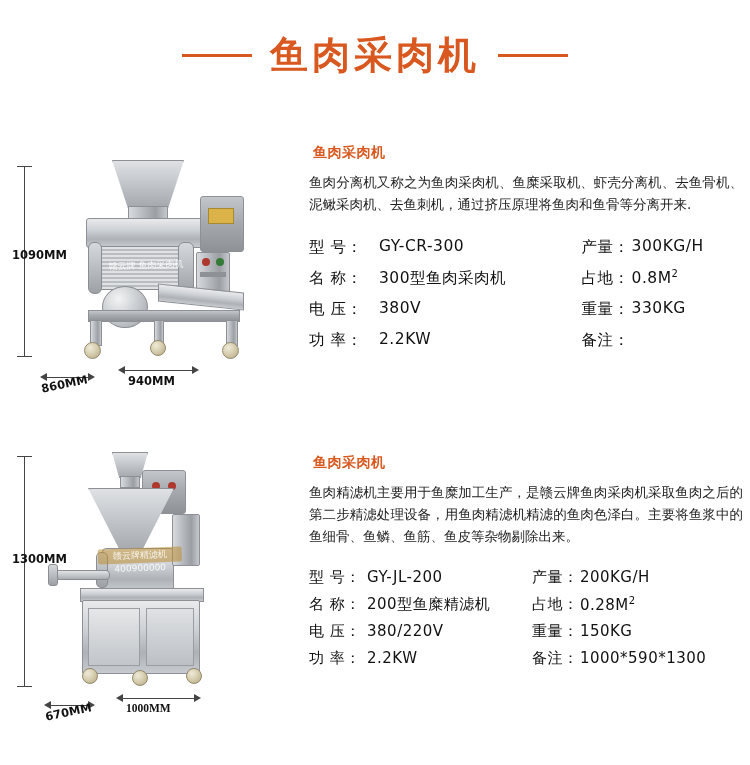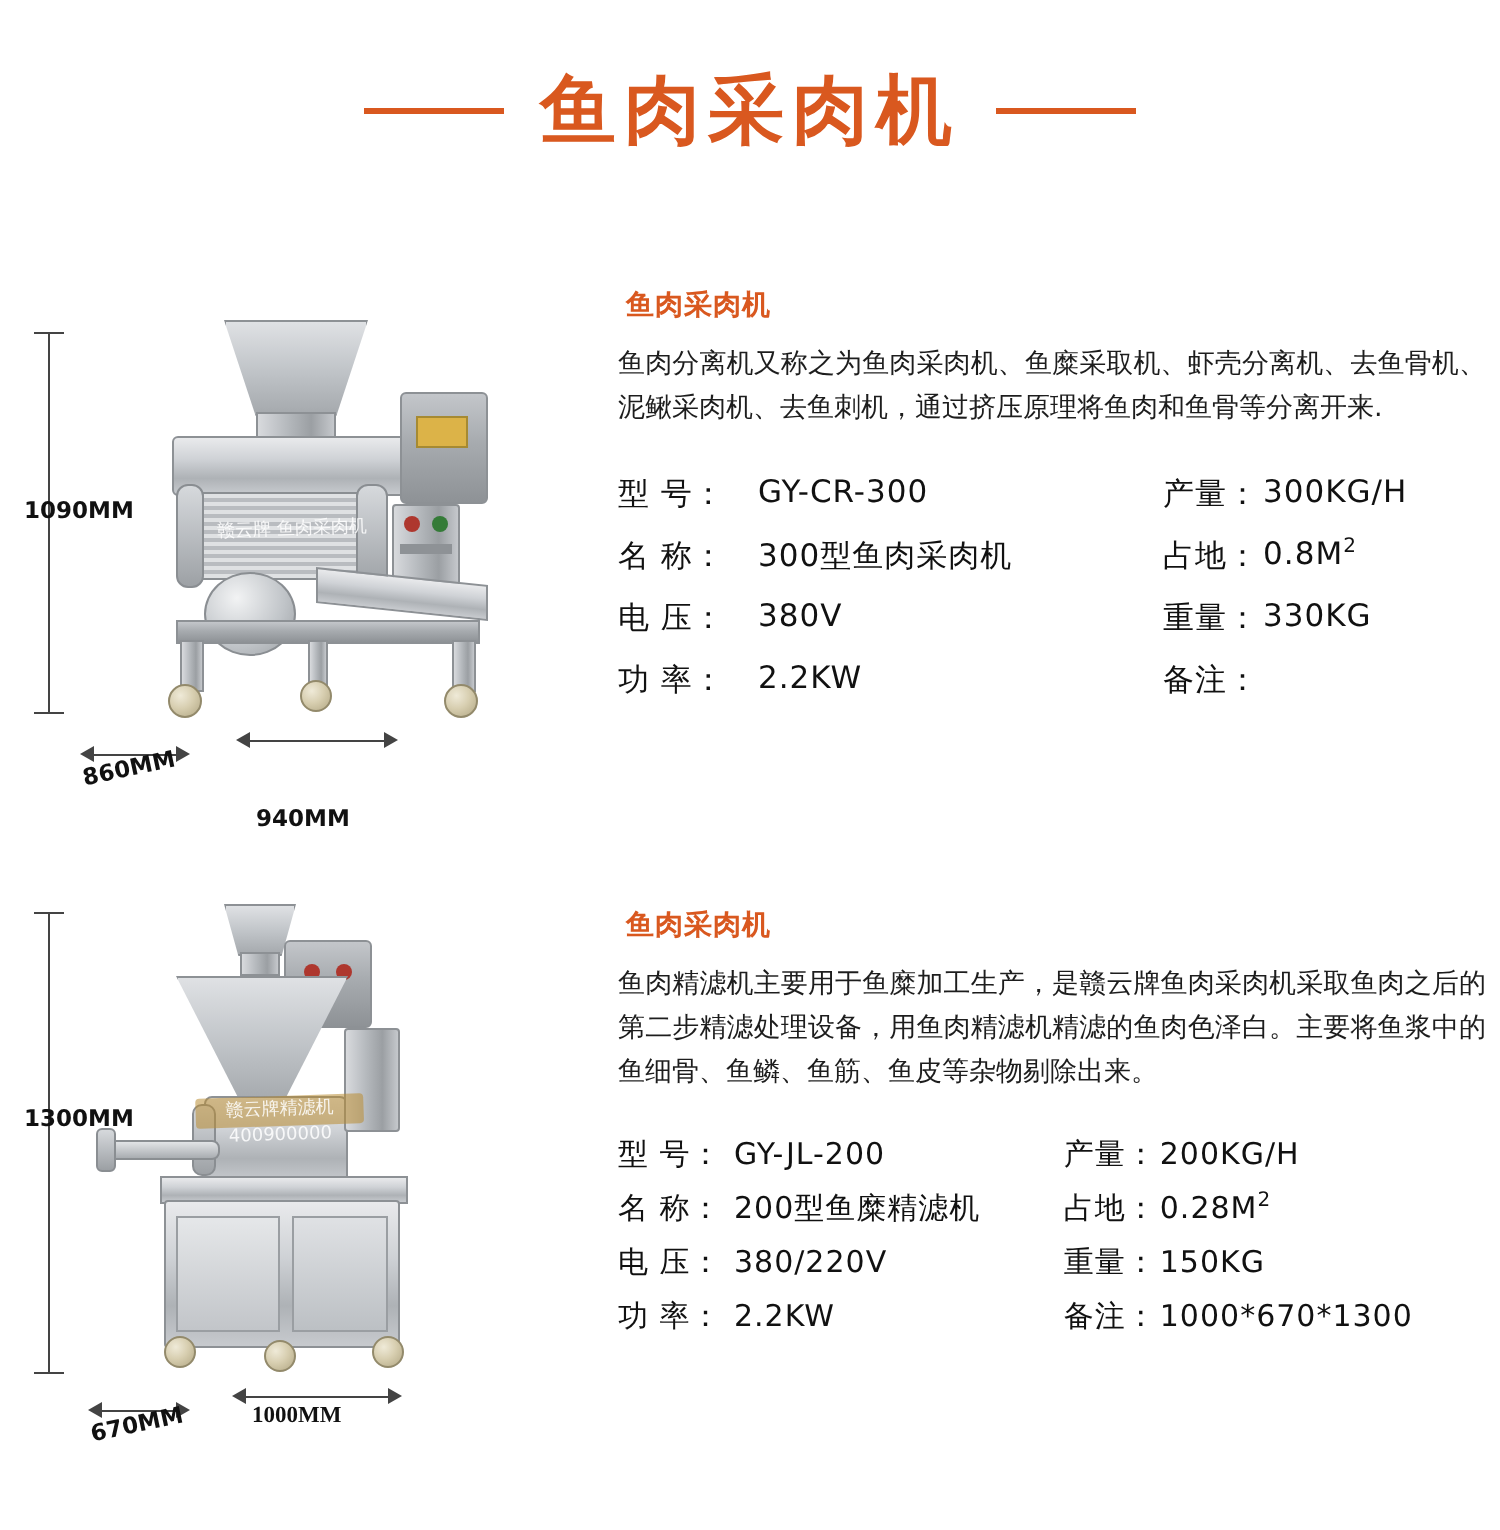--- a/index.html
+++ b/index.html
@@ -230,21 +230,21 @@
       </div>
 
       <div class="dim-h-line" style="left:34px; top:247px; width:48px;"></div>
       <div class="arrow arr-left" style="left:30px; top:243px;"></div>
       <div class="arrow arr-right" style="left:78px; top:243px;"></div>
       <div class="dim-label" style="left:30px; top:252px; transform:rotate(-12deg); transform-origin:left top;">860MM</div>
 
       <div class="dim-h-line" style="left:112px; top:240px; width:74px;"></div>
       <div class="arrow arr-left" style="left:108px; top:236px;"></div>
       <div class="arrow arr-right" style="left:182px; top:236px;"></div>
-      <div class="dim-label" style="left:118px; top:244px;margin-top:28px;">940MM</div>
+      <div class="dim-label" style="left:118px; top:244px;">940MM</div>
     </div>
 
     <div class="text-col p1">
       <div class="prod-name">鱼肉采肉机</div>
       <div class="prod-desc">  鱼肉分离机又称之为鱼肉采肉机、鱼糜采取机、虾壳分离机、去鱼骨机、泥鳅采肉机、去鱼刺机，通过挤压原理将鱼肉和鱼骨等分离开来.</div>
       <table class="spec">
         <tbody>
             <tr>
           <td class="k">型 号：</td>
           <td class="v">GY-CR-300</td>
@@ -348,20 +348,20 @@
         <tr>
           <td class="k">电 压：</td>
           <td class="v">380/220V</td>
           <td class="k2">重量：</td>
           <td class="v">150KG</td>
         </tr>
         <tr>
           <td class="k">功 率：</td>
           <td class="v">2.2KW</td>
           <td class="k2">备注：</td>
-          <td class="v">1000*670*1300</td>
+          <td class="v">1000*590*1300</td>
         </tr>
       </tbody>
         </table>
     </div>
   </div>
 
 </div>
 
 </body></html>

